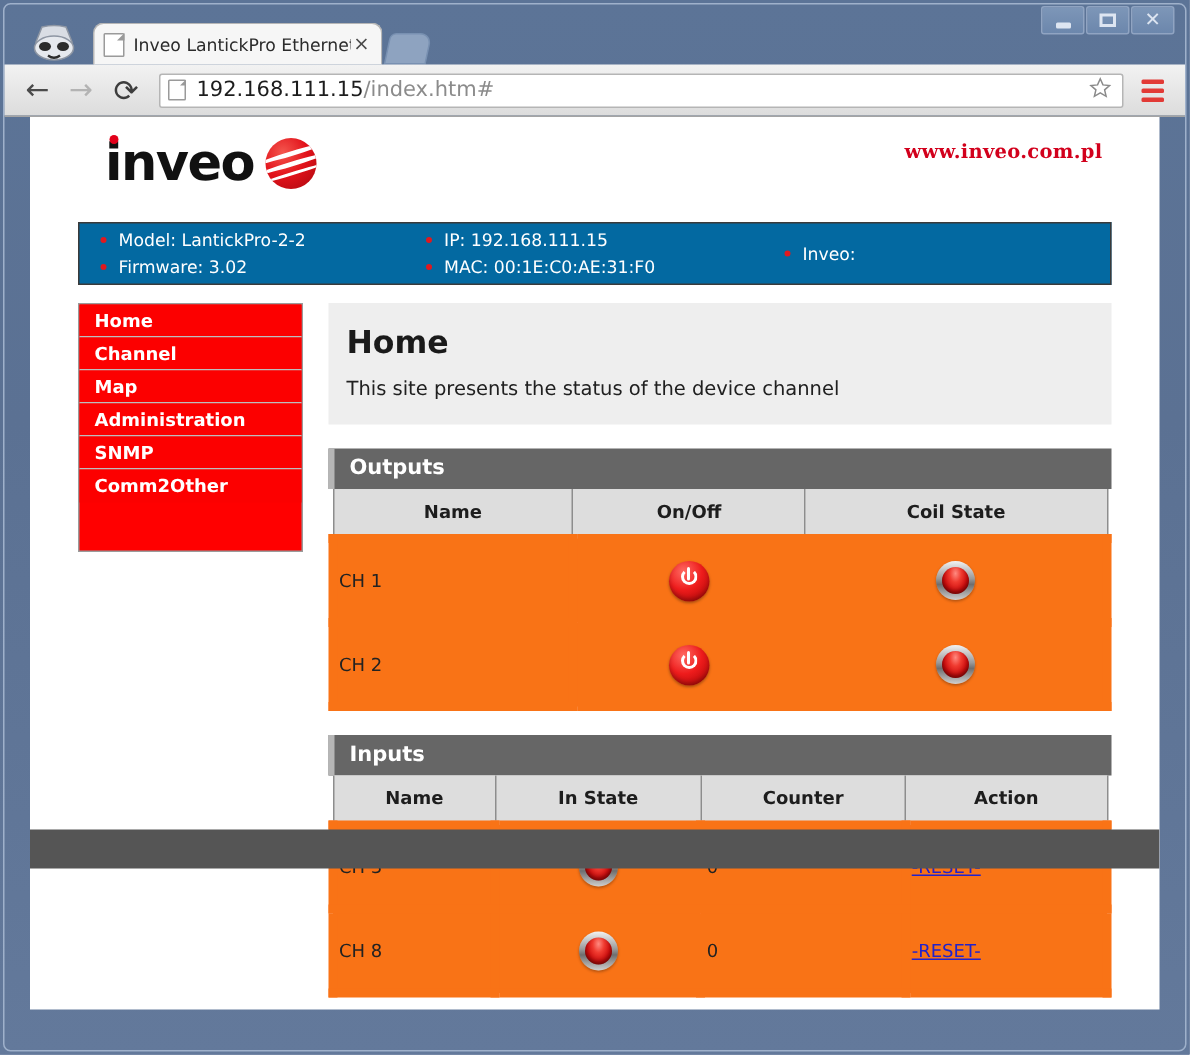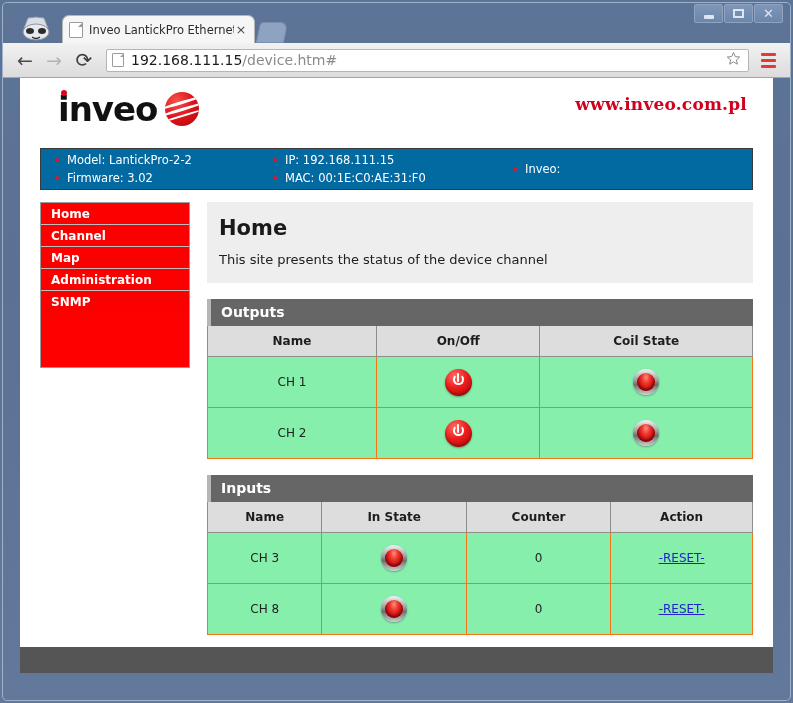--- a/index.html
+++ b/index.html
@@ -190,23 +190,23 @@
   .viewport {
     position: absolute;
     left: 20px; top: 78px;
     width: 753px; height: 595px;
     background: #ffffff;
     overflow: hidden;
   }
   .page {
     position: relative;
     width: 753px;
-    height: 595px;
-    box-sizing: border-box;
-    padding: 0 18px;
+    height: 501px;
+    box-sizing: border-box;
+    padding: 0 30px;
   }
 
   
   .site-header {
     position: relative;
     height: 70px;
   }
   .logo {
     position: absolute;
     left: 20px; top: 14px;
@@ -245,21 +245,21 @@
     left: -6px; right: -6px;
     border-radius: 50%;
   }
   .logo-sphere i:nth-child(1){ top: 9px;  transform: rotate(-17deg); height: 2.5px; }
   .logo-sphere i:nth-child(2){ top: 16px; transform: rotate(-17deg); height: 2.5px; }
   .logo-sphere i:nth-child(3){ top: 23px; transform: rotate(-17deg); height: 2px; }
   .site-url {
     position: absolute;
     right: 8px; top: 16px;
     font-family: "DejaVu Serif", serif;
-    font-size: 17px;
+    font-size: 13px;
     font-weight: bold;
     color: #d2001c;
     letter-spacing: 0.2px;
   }
 
   
   .infobar {
     position: relative;
     margin: 0 2px;
     height: 42px;
@@ -367,26 +367,25 @@
     border: 1px solid #8d8d8d;
     border-top: none;
     font-family: "DejaVu Sans", sans-serif;
     font-size: 12px;
     font-weight: bold;
     color: #1d1d1d;
     height: 28px;
     text-align: center;
   }
   table.grid td {
-    border: 1px solid #f97316;
-    background: #86efac;
+    border: 6px solid #f97316;
+    background: #f97316;
     font-family: "DejaVu Sans", sans-serif;
     font-size: 12px;
     color: #222;
-    text-align: center;
     height: 48px;
     vertical-align: middle;
   }
   .cellwrap { display: flex; align-items: center; justify-content: center; }
 
   
   .pwr-btn {
     width: 27px; height: 27px;
     border-radius: 50%;
     background: radial-gradient(circle at 36% 26%, #ff6a62 0%, #ee1c1c 46%, #c00d0d 78%, #9d0707 100%);
@@ -503,21 +502,21 @@
     </div>
   </div>
 
   <div class="toolbar">
     <div class="nav-btn nav-back">←</div>
     <div class="nav-btn nav-fwd">→</div>
     <div class="nav-btn nav-reload">⟳</div>
 
     <div class="omnibox">
       <span class="omni-favicon"></span>
-      <span class="omni-url"><span>192.168.111.15</span><span class="dim">/device.htm#</span></span>
+      <span class="omni-url"><span>192.168.111.15</span><span class="dim">/index.htm#</span></span>
       <span class="star-icon">
         <svg width="15" height="15" viewBox="0 0 15 15">
             <polygon points="7.5,1.5 9.3,5.6 13.7,6 10.4,8.9 11.4,13.2 7.5,10.9 3.6,13.2 4.6,8.9 1.3,6 5.7,5.6" fill="none" stroke="#8a8a8a" stroke-width="1"></polygon>
           </svg>
       </span>
     </div>
 
     <div class="menu-btn">
       <span></span>
       <span></span>
@@ -558,20 +557,21 @@
       </div>
 
       <div class="body-wrap">
 
         <div class="sidebar">
           <a class="nav-item">Home</a>
           <a class="nav-item">Channel</a>
           <a class="nav-item">Map</a>
           <a class="nav-item">Administration</a>
           <a class="nav-item">SNMP</a>
+          <a class="nav-item">Comm2Other</a>
         </div>
 
         <div class="content">
 
           <div class="panel-intro">
             <h1>Home</h1>
             <p>This site presents the status of the device channel</p>
           </div>
 
           <div class="section">

